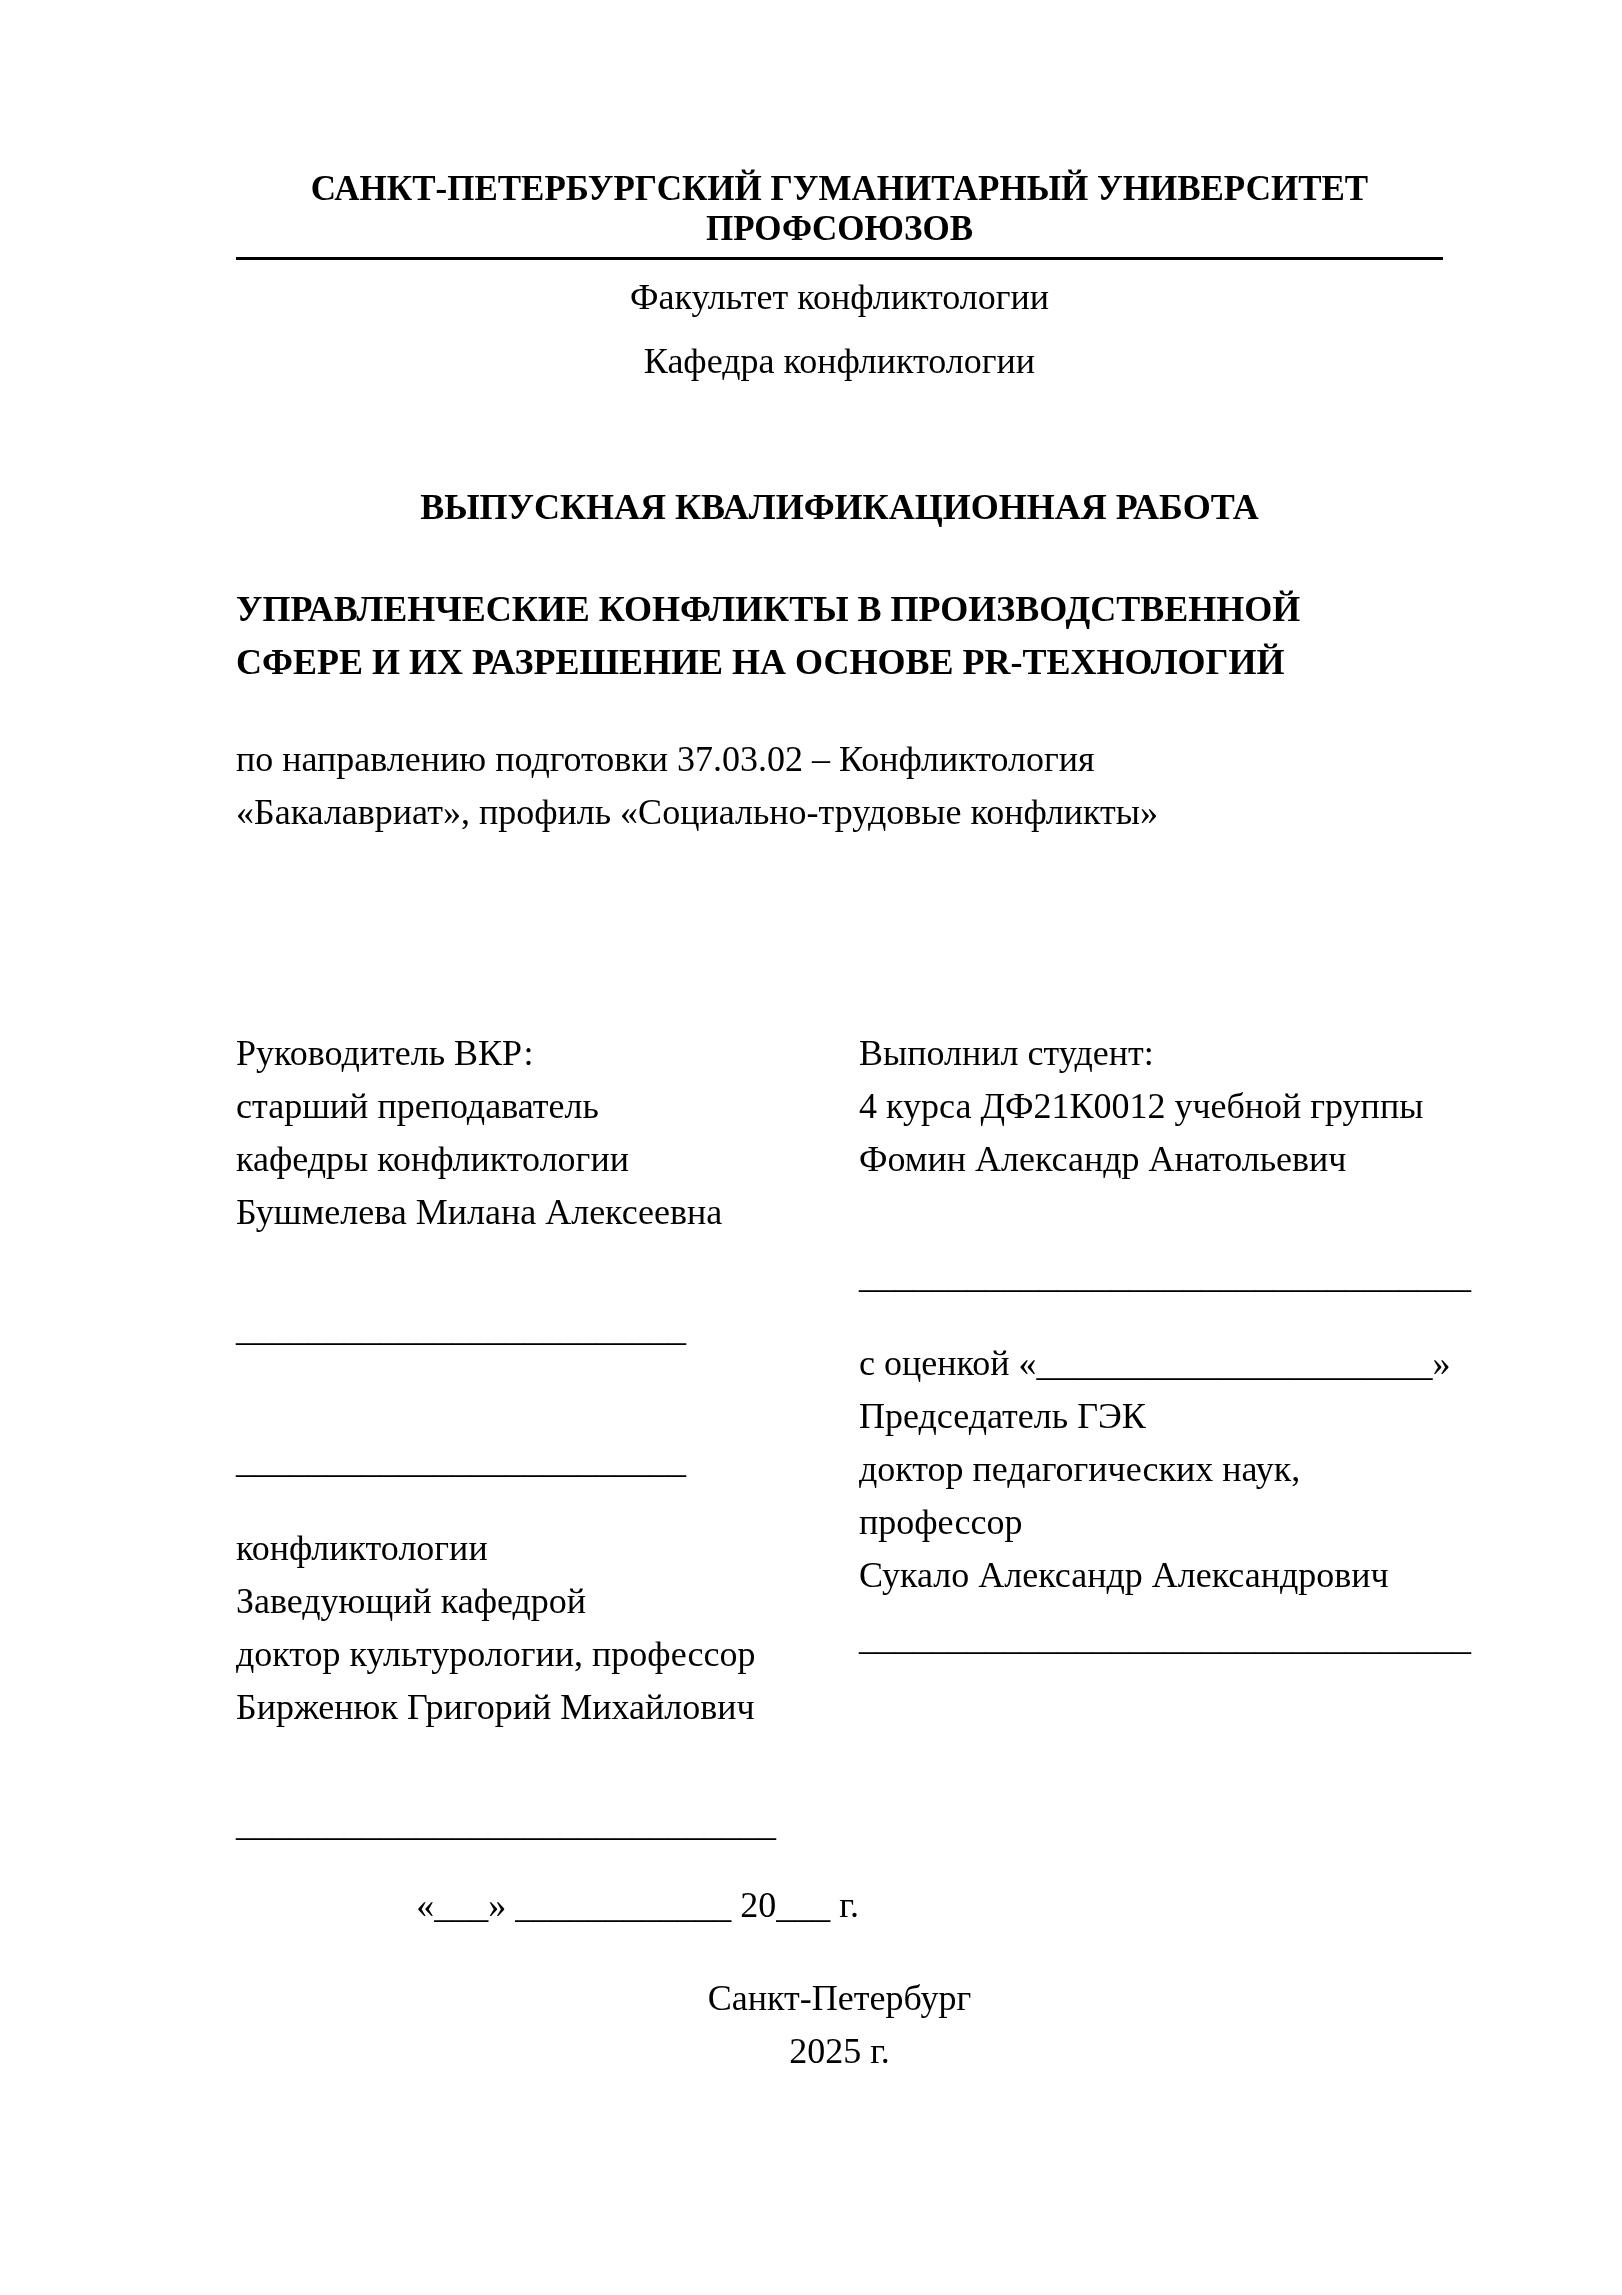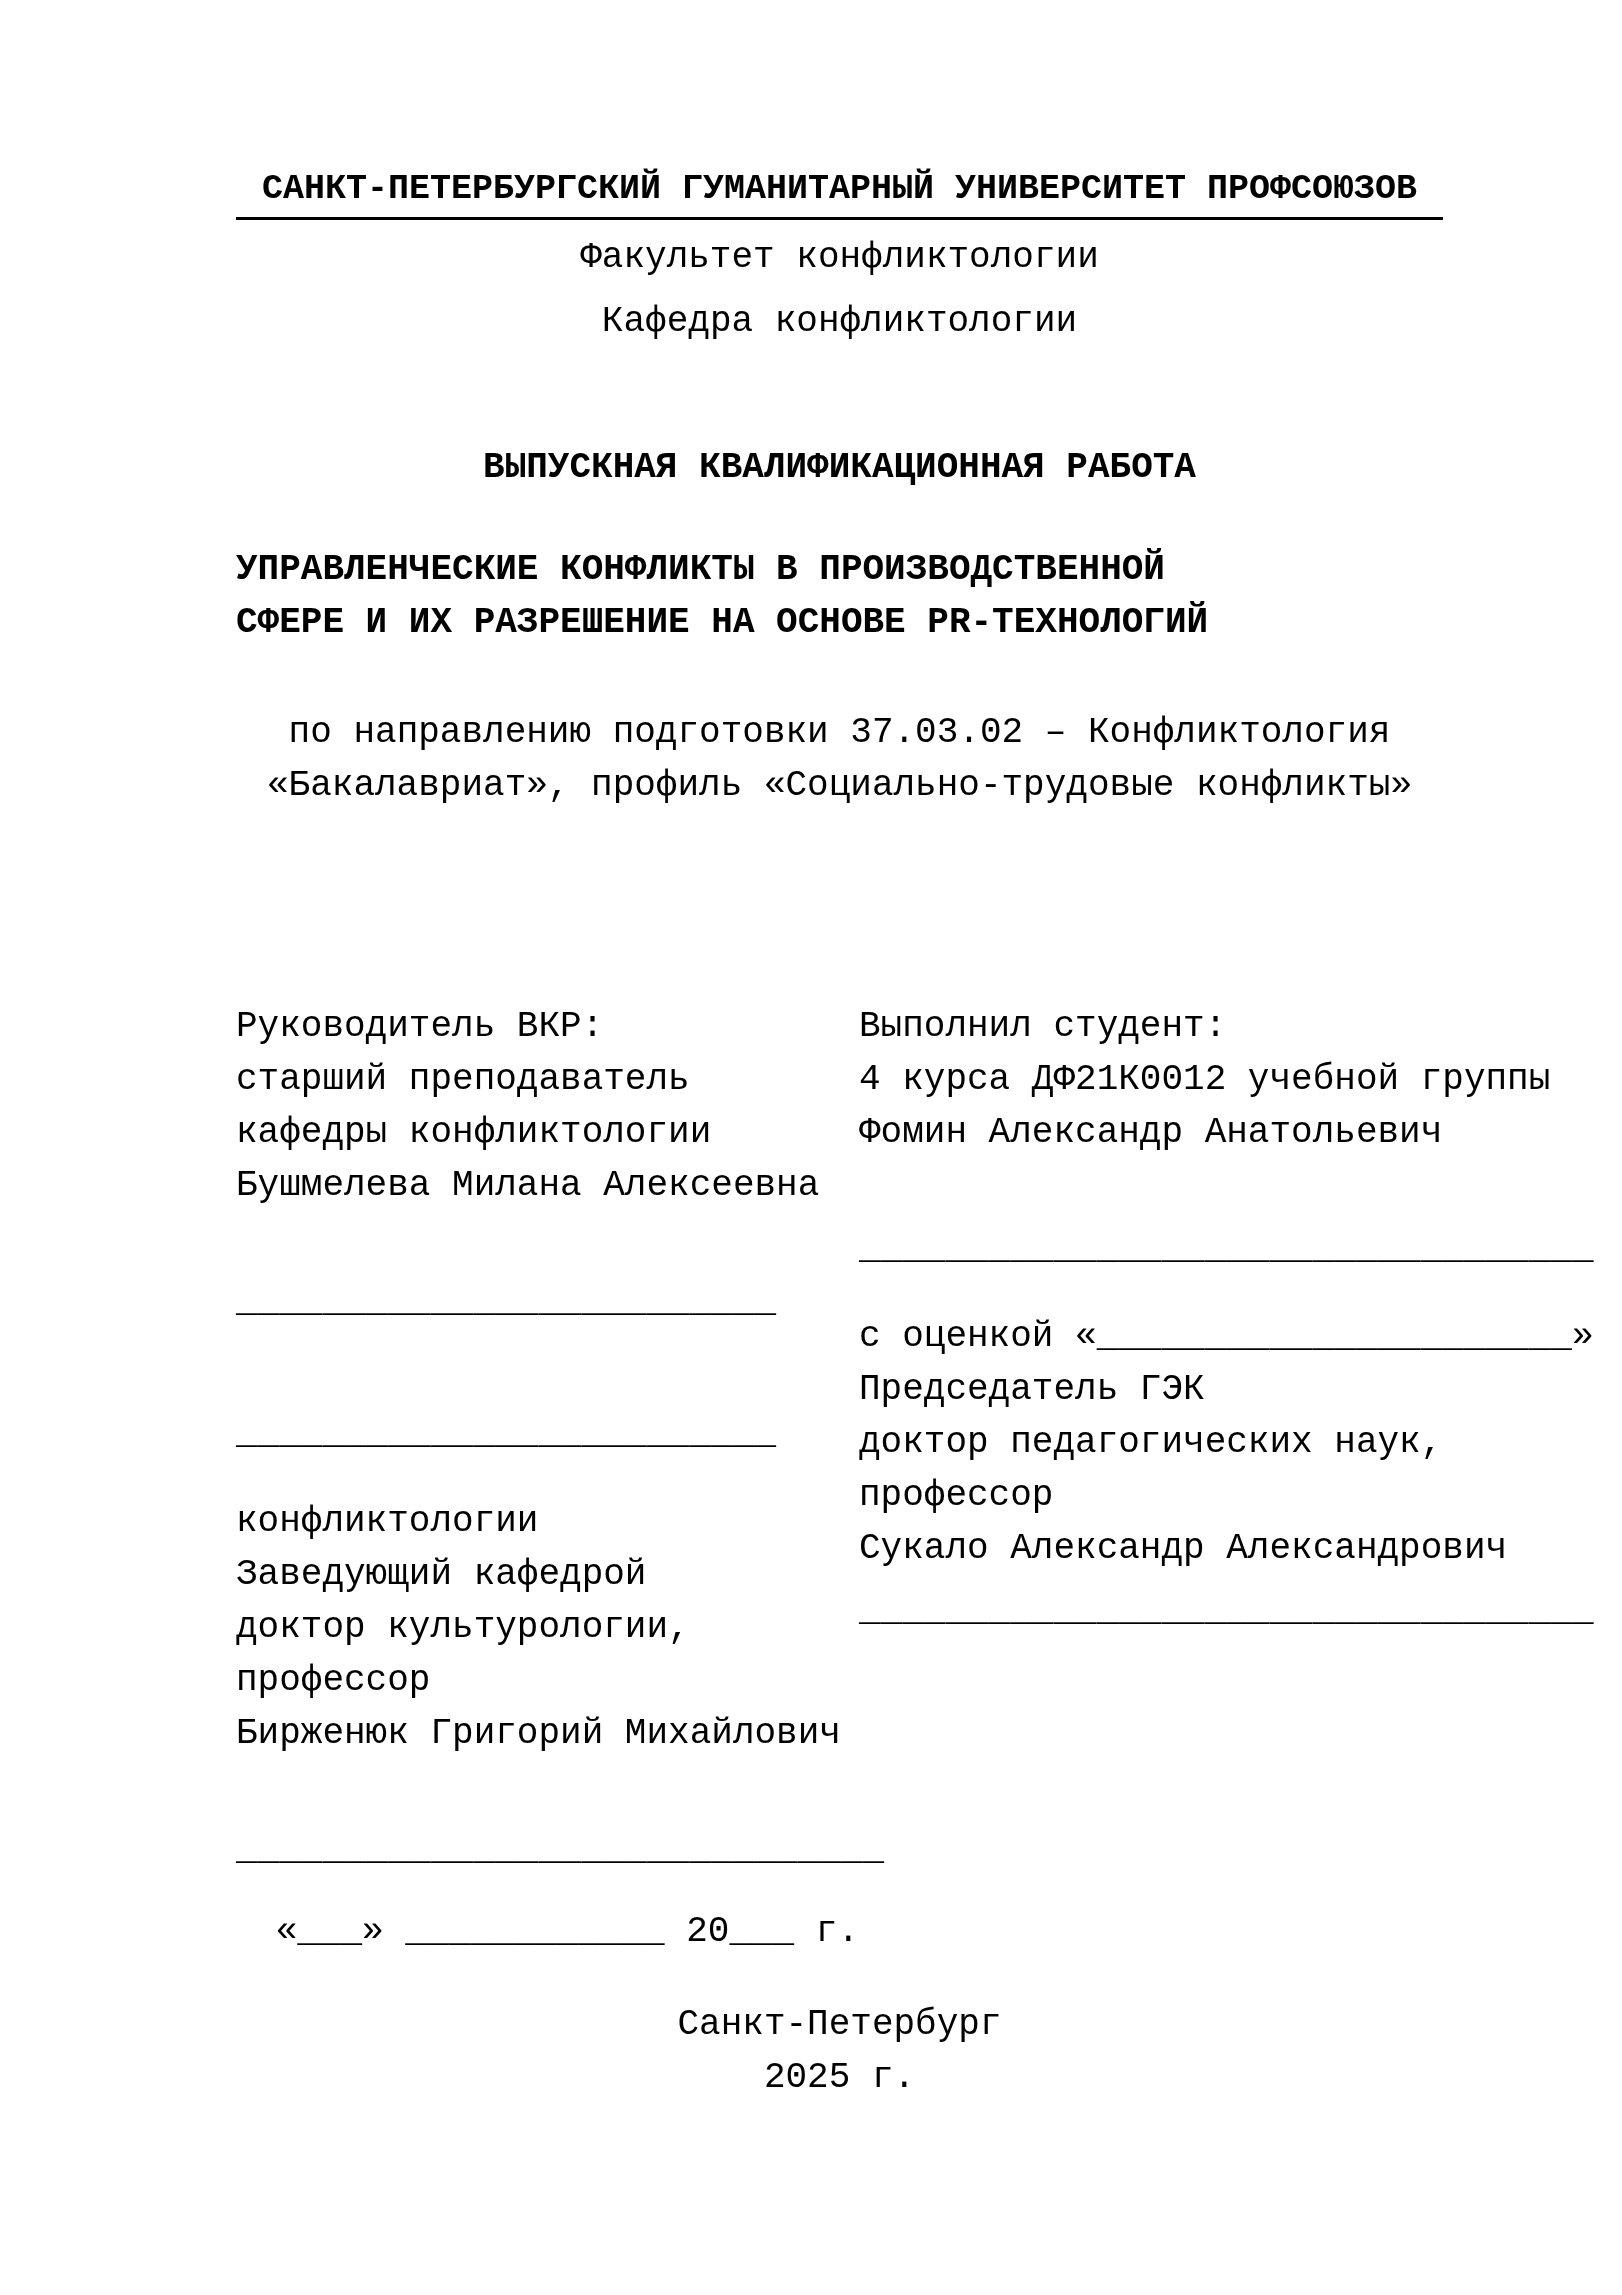--- a/index.html
+++ b/index.html
@@ -13,21 +13,20 @@
     color: #000000;
     font-family: "Liberation Serif", "DejaVu Serif", serif;
     font-size: 36px;
   }
   .page {
     box-sizing: border-box;
     width: 1561px;
     height: 2295px;
     padding: 169px 118px 0 236px;
     position: relative;
-    font-family: Liberation Mono, monospace;
   }
   .bold { font-weight: bold; }
   .university {
     font-weight: bold;
     text-align: center;
     font-size: 35px;
     border-bottom: 3.1px solid #000;
     padding-bottom: 7.9px;
   }
   .faculty {
@@ -43,22 +42,21 @@
     text-align: center;
     margin-top: 93px;
     line-height: 1.45;
   }
   .thesis-title {
     font-weight: bold;
     margin-top: 49px;
     line-height: 1.45;
   }
   .program {
-    text-align: center;
-    margin-top: 57px;
+    margin-top: 44px;
     line-height: 1.45;
   }
   .columns {
     display: flex;
     margin-top: 188px;
   }
   .col-left {
     flex: 0 0 623px;
     width: 623px;
   }

